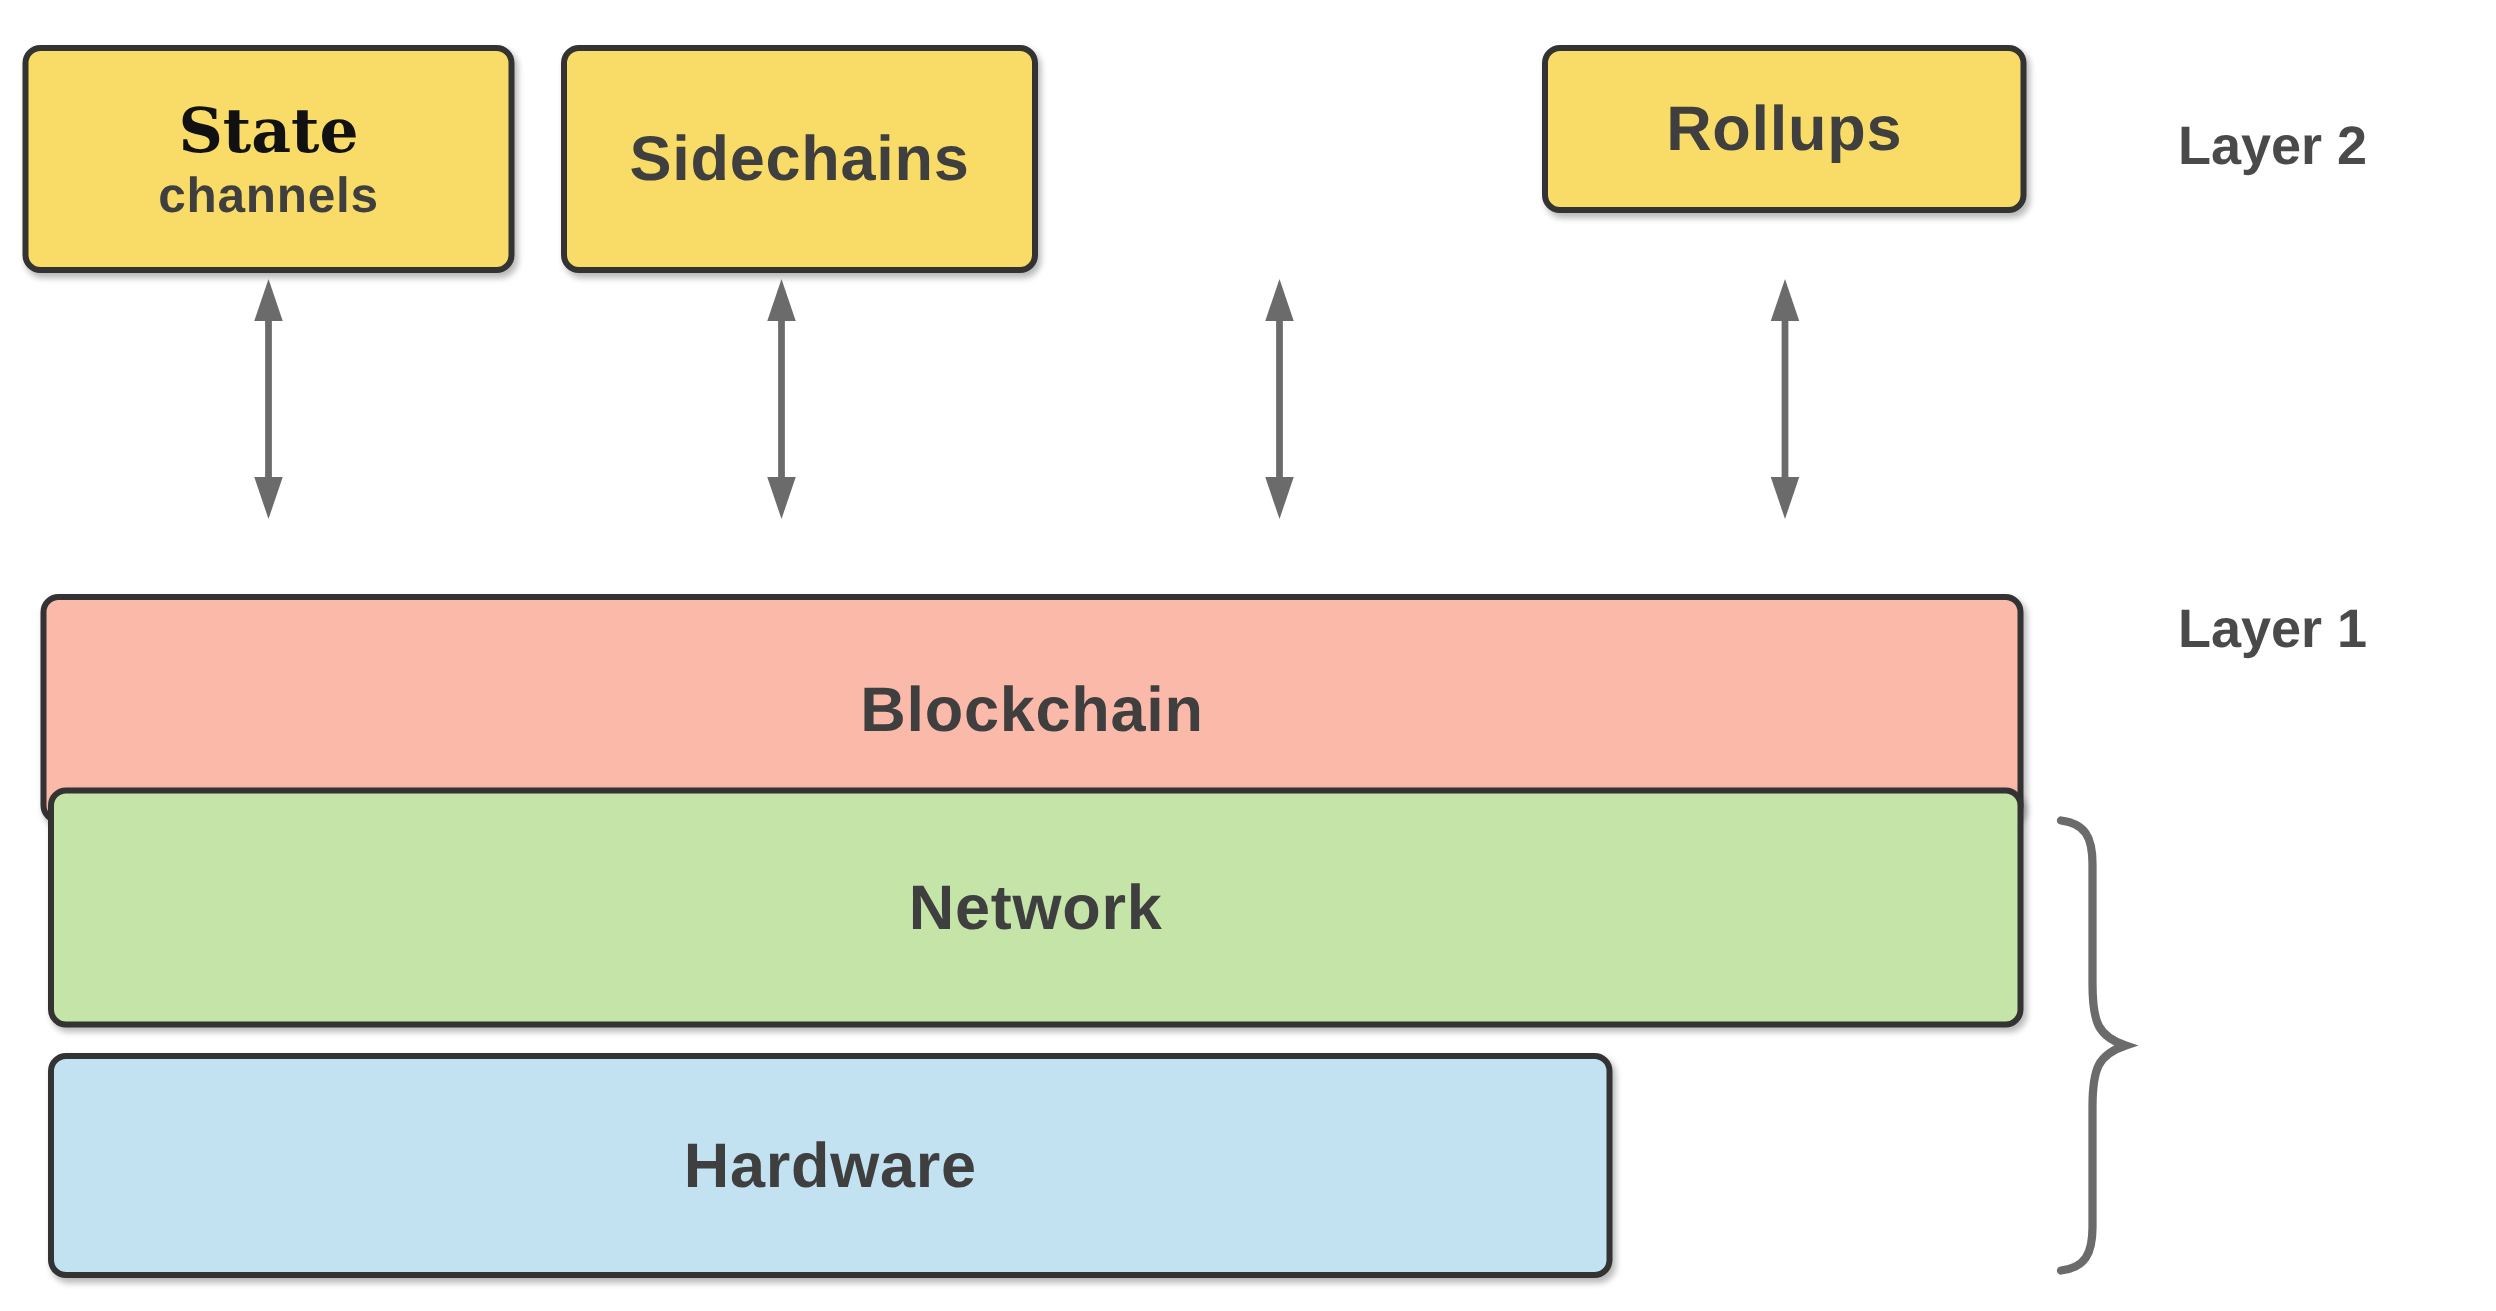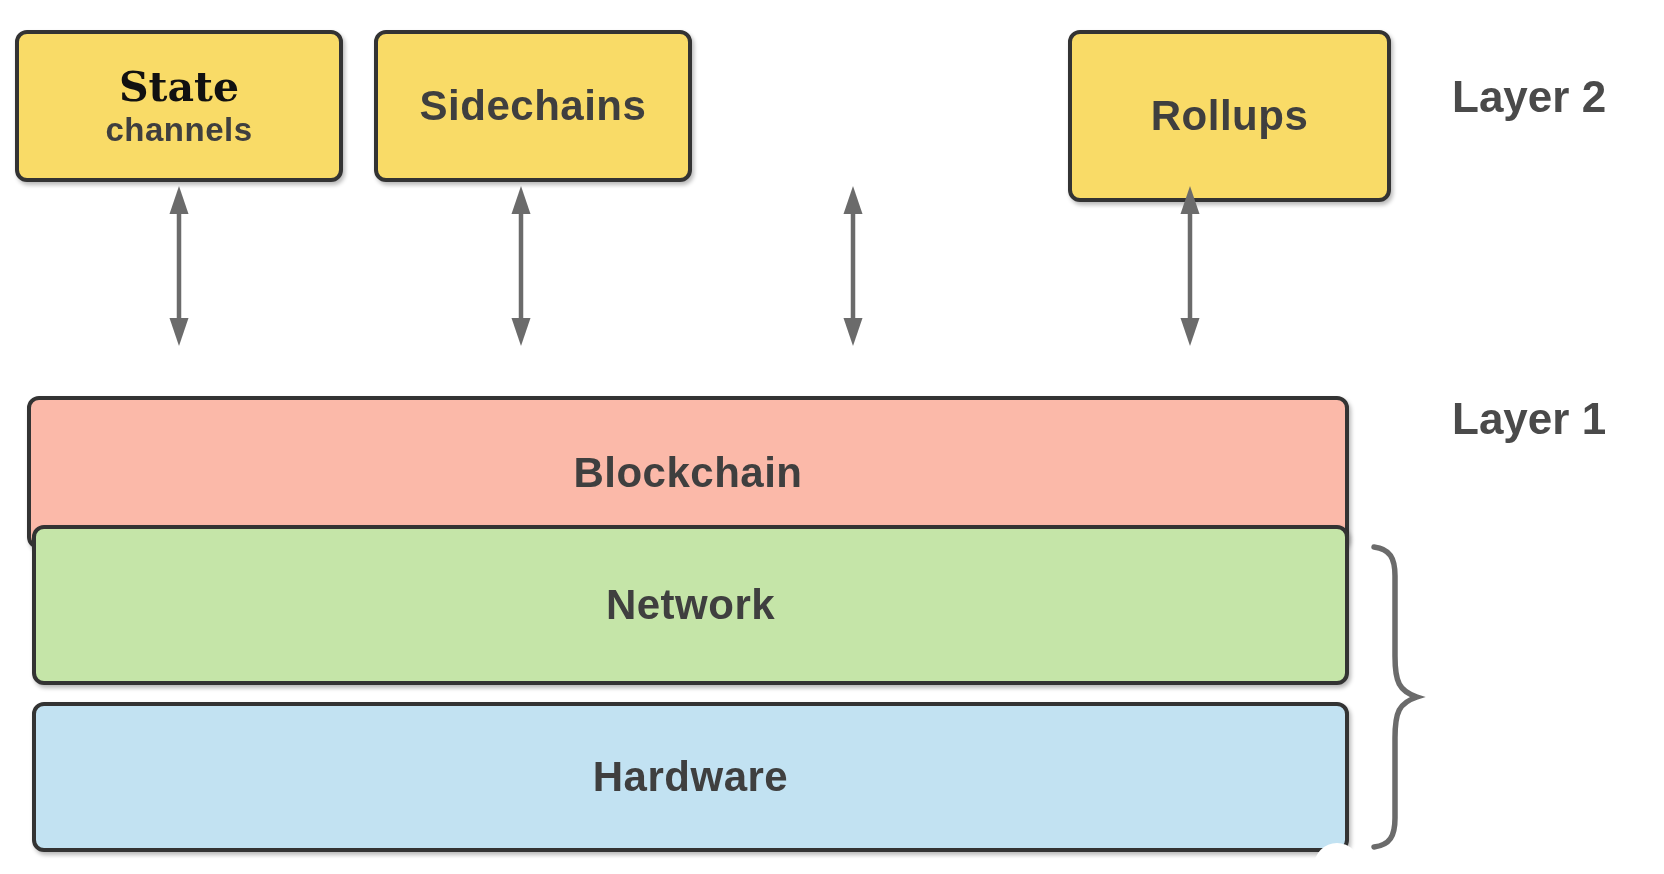--- a/index.html
+++ b/index.html
@@ -19,40 +19,40 @@
     display:flex;align-items:center;justify-content:center;
     font-weight:bold;
     font-size:42px;
     color:var(--box-text,#3f3f3f);
     letter-spacing:0.5px;
     text-align:center;
   }
   .b-state    {left:15px;  top:30px;  width:328px;  height:152px; background:var(--layer2-fill,#F9DB67);}
   .b-side     {left:362px; top:30px;  width:318px;  height:152px; background:var(--layer2-fill,#F9DB67);margin-left:12px;}
   .b-plasma   {left:696px; top:30px;  width:314px;  height:152px; background:var(--layer2-fill,#F9DB67);}
-  .b-rollups  {left:1028px;top:30px;  width:323px;  height:172px; background:var(--layer2-fill,#F9DB67);margin-left:40px;}
+  .b-rollups  {left:1028px;top:30px;  width:323px;  height:112px; background:var(--layer2-fill,#F9DB67);}
   .b-blockchain{left:27px; top:349px; width:1322px; height:153px; background:var(--layer1-fill,#FBB9A9);margin-top:47px;}
   .b-network  {left:32px;  top:525px; width:1317px; height:160px; background:var(--network-fill,#C5E5A8);}
-  .b-hardware {left:32px;  top:702px; width:1317px; height:150px; background:var(--hardware-fill,#C2E2F2);}
+  .b-hardware {left:32px;  top:702px; width:1043px; height:150px; background:var(--hardware-fill,#C2E2F2);}
 
   .two-line{line-height:1.13;}
   .serif-line{
     display:block;
     font-family:"DejaVu Serif",serif;
     font-weight:bold;
     font-size:41px;
     color:var(--state-text,#111);
     letter-spacing:0;
   }
   .sans-line{display:block;font-size:33px;}
 
   .side-label{
     position:absolute;
     left:1452px;width:205px;
-    font-size:44px;line-height:46px;
+    font-size:36px;line-height:46px;
     font-weight:bold;
     color:var(--side-label-text,#4a4a4a);
     white-space:nowrap;
   }
   .pos-l2{top:74px;}
   .pos-l1{top:396px;}
   .pos-l0{top:672px;}
 
   .overlay{
     position:absolute;left:0;top:0;

